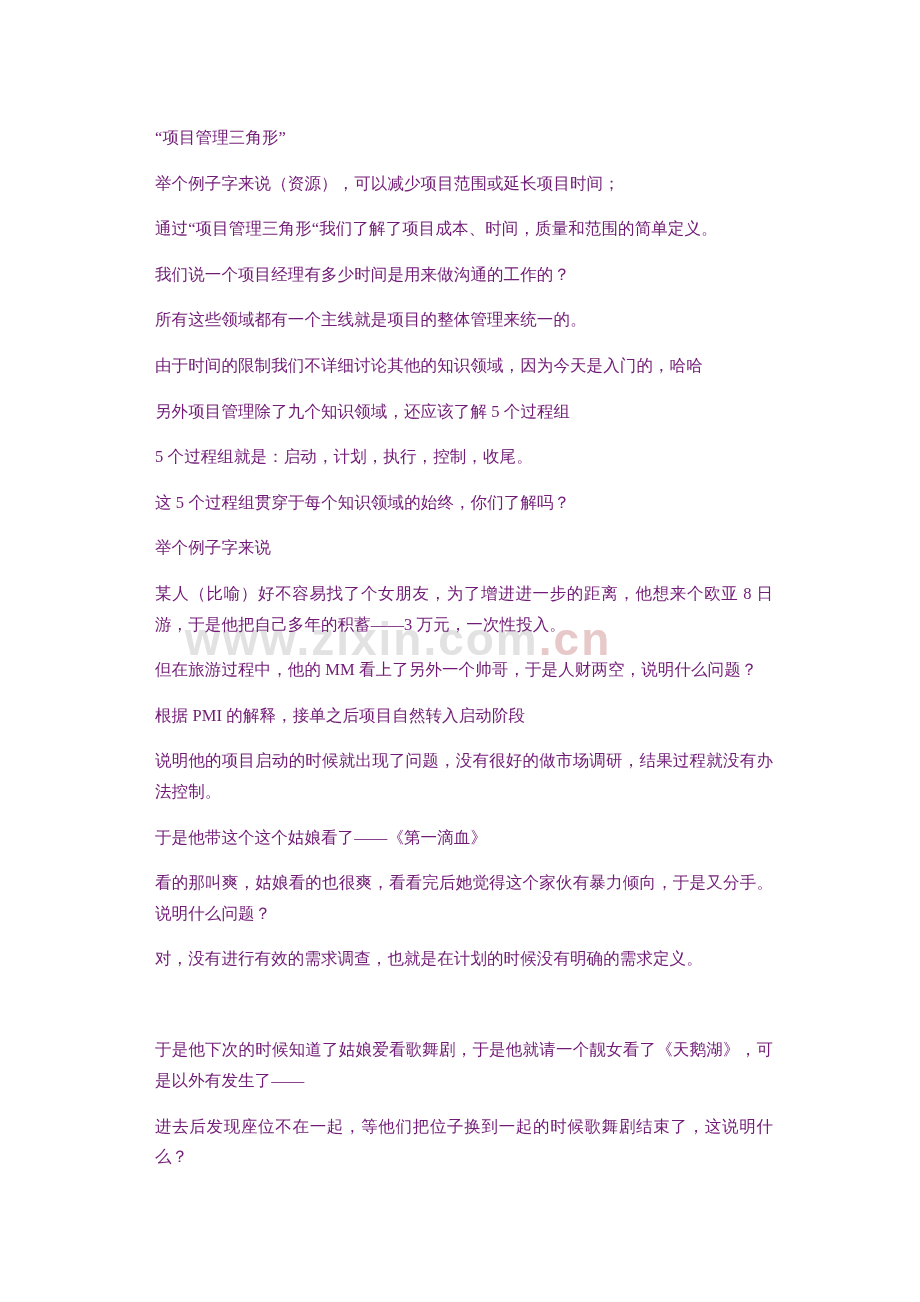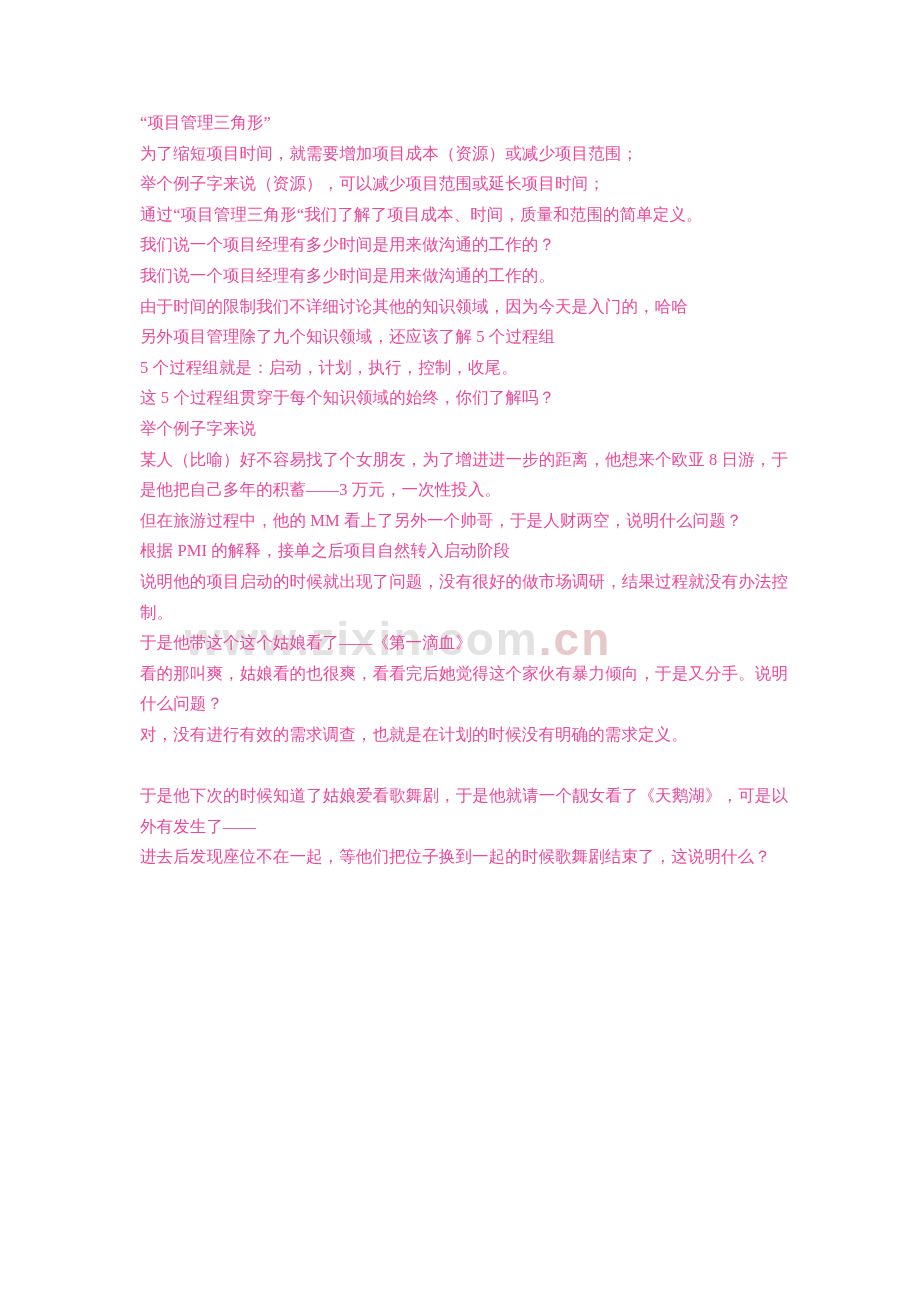--- a/index.html
+++ b/index.html
@@ -39,47 +39,46 @@
   }
   .doc-body {
     position: absolute;
     top: 108px;
     left: 140px;
     width: 648px;
   }
   .para {
     font-size: 16.5px;
     line-height: 30.6px;
-    color: #ec4899;
-    margin: 0;
+    color: #701a75;
+    margin: 15px;
     text-align: justify;
     text-justify: inter-ideograph;
     letter-spacing: 0.1px;
     font-family: "Liberation Serif", serif;
   }
   .para.blank {
     height: 30.6px;
   }
 </style>
 </head>
 <body>
 
 <div class="page">
 
   <div class="watermark">
     <span>www.zixin.com</span><span class="cn">.cn</span>
   </div>
 
   <div class="doc-body">
     <p class="para">“项目管理三角形”</p>
-    <p class="para">为了缩短项目时间，就需要增加项目成本（资源）或减少项目范围；</p>
     <p class="para">举个例子字来说（资源），可以减少项目范围或延长项目时间；</p>
     <p class="para">通过“项目管理三角形“我们了解了项目成本、时间，质量和范围的简单定义。</p>
     <p class="para">我们说一个项目经理有多少时间是用来做沟通的工作的？</p>
-    <p class="para">我们说一个项目经理有多少时间是用来做沟通的工作的。</p>
+    <p class="para">所有这些领域都有一个主线就是项目的整体管理来统一的。</p>
     <p class="para">由于时间的限制我们不详细讨论其他的知识领域，因为今天是入门的，哈哈</p>
     <p class="para">另外项目管理除了九个知识领域，还应该了解 5 个过程组</p>
     <p class="para">5 个过程组就是：启动，计划，执行，控制，收尾。</p>
     <p class="para">这 5 个过程组贯穿于每个知识领域的始终，你们了解吗？</p>
     <p class="para">举个例子字来说</p>
     <p class="para">某人（比喻）好不容易找了个女朋友，为了增进进一步的距离，他想来个欧亚 8 日游，于是他把自己多年的积蓄——3 万元，一次性投入。</p>
     <p class="para">但在旅游过程中，他的 MM 看上了另外一个帅哥，于是人财两空，说明什么问题？</p>
     <p class="para">根据 PMI 的解释，接单之后项目自然转入启动阶段</p>
     <p class="para">说明他的项目启动的时候就出现了问题，没有很好的做市场调研，结果过程就没有办法控制。</p>
     <p class="para">于是他带这个这个姑娘看了——《第一滴血》</p>

